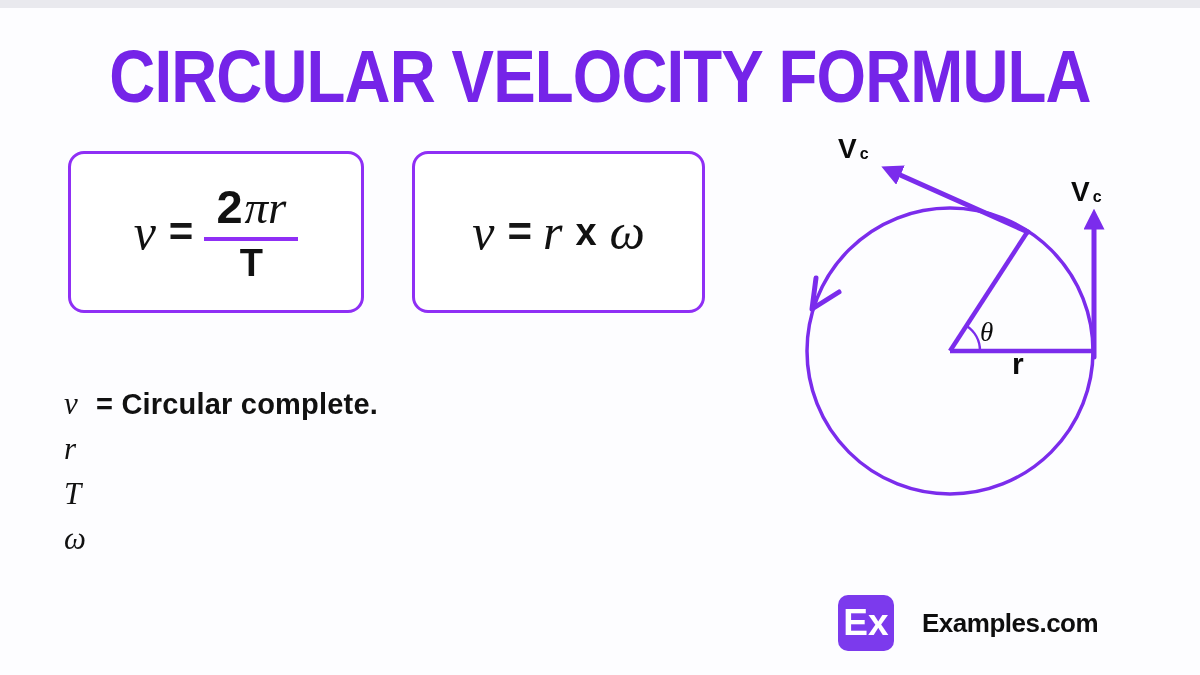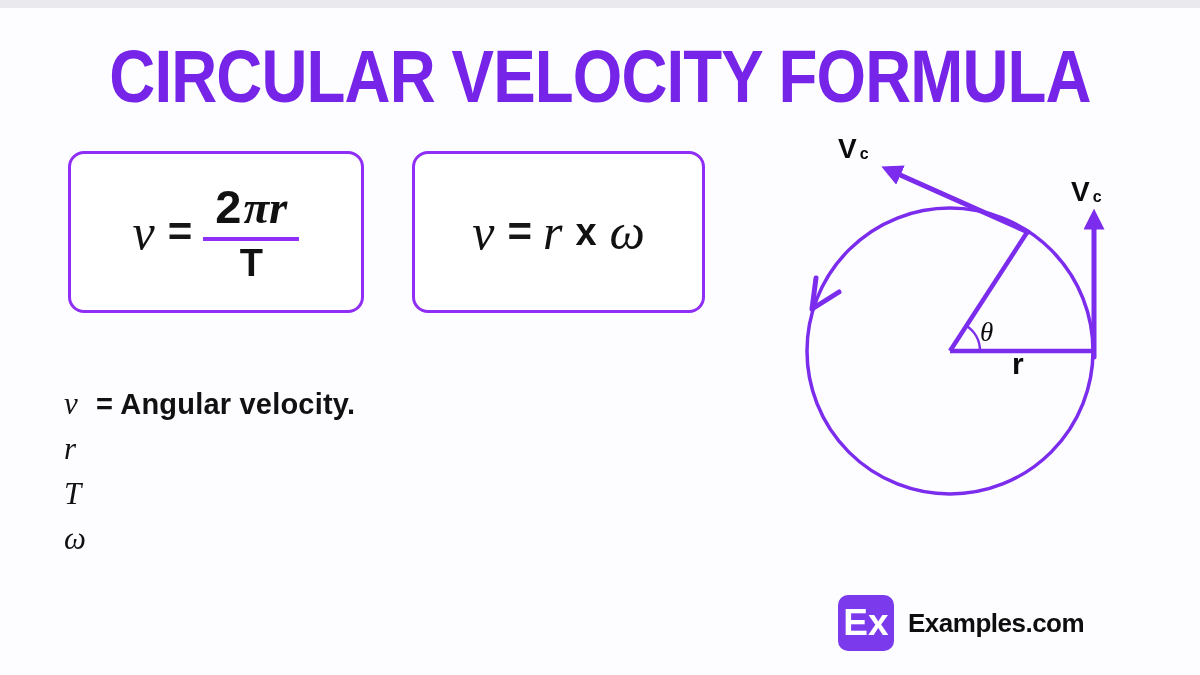--- a/index.html
+++ b/index.html
@@ -23,21 +23,21 @@
   #fbox1{left:68px;top:143px;width:296px;height:162px;}
   #fbox2{left:412px;top:143px;width:293px;height:162px;}
   .frow{display:flex;align-items:center;gap:13px;}
   .serif-i{font-family:"Liberation Serif",serif;font-style:italic;font-weight:normal;}
   .f-v{font-size:50px;}
   .f-eq{font-size:42px;font-weight:800;color:#161616;letter-spacing:-2px;}
   .frac{display:flex;flex-direction:column;align-items:center;}
   .frac .num{display:flex;align-items:baseline;gap:2px;
     border-bottom:4px solid #8F2FF5;padding:0 12px 3px;}
   .f-coeff{font-size:47px;font-weight:800;}
-  .num .serif-i{font-size:47px;font-weight:bold;}
+  .num .serif-i{font-size:47px;}
   .f-den{font-size:38px;font-weight:800;margin-top:1px;}
   .f-var{font-size:50px;}
   .f-x{font-size:38px;font-weight:800;}
   
   .defs{position:absolute;left:64px;top:378px;}
   .def-line{display:flex;align-items:baseline;margin-bottom:9px;font-size:29px;}
   .def-sym{font-family:"Liberation Serif",serif;font-style:italic;
     font-size:31px;margin-right:10px;min-width:22px;}
   .def-text{font-weight:800;letter-spacing:0.2px;white-space:nowrap;}
   
@@ -45,21 +45,21 @@
   .dia-stroke{stroke:#7B2CEC;fill:none;}
   .vlabel{font-family:"Liberation Sans",sans-serif;font-weight:800;
     font-size:28px;fill:#0b0b0b;}
   .vsub{font-size:16px;font-weight:700;}
   .theta{font-family:"Liberation Serif",serif;font-style:italic;
     font-size:27px;fill:#0b0b0b;}
   .rlabel{font-family:"Liberation Sans",sans-serif;font-weight:800;
     font-size:30px;fill:#0b0b0b;}
   
   .logo{position:absolute;left:838px;top:587px;display:flex;
-    align-items:center;gap:14px;}
+    align-items:center;gap:28px;}
   .logo-badge{width:56px;height:56px;background:#7C3AED;border-radius:10px;
     color:#fff;font-weight:800;font-size:37px;display:flex;
     align-items:center;justify-content:center;}
   .logo-name{font-size:26px;font-weight:800;color:#0e0e0e;letter-spacing:-0.5px;}
 </style>
 </head>
 <body>
 
 <div class="canvas">
 
@@ -85,21 +85,21 @@
       <span class="f-eq">=</span>
       <span class="serif-i f-var">r</span>
       <span class="f-x">x</span>
       <span class="serif-i f-var">ω</span>
     </div>
   </div>
 
   <div class="defs">
     <div class="def-line">
       <span class="def-sym">v</span>
-      <span class="def-text">= Angular velocity.</span>
+      <span class="def-text">= Circular complete.</span>
     </div>
     <div class="def-line">
       <span class="def-sym">r</span>
     </div>
     <div class="def-line">
       <span class="def-sym">T</span>
     </div>
     <div class="def-line">
       <span class="def-sym">ω</span>
     </div>

